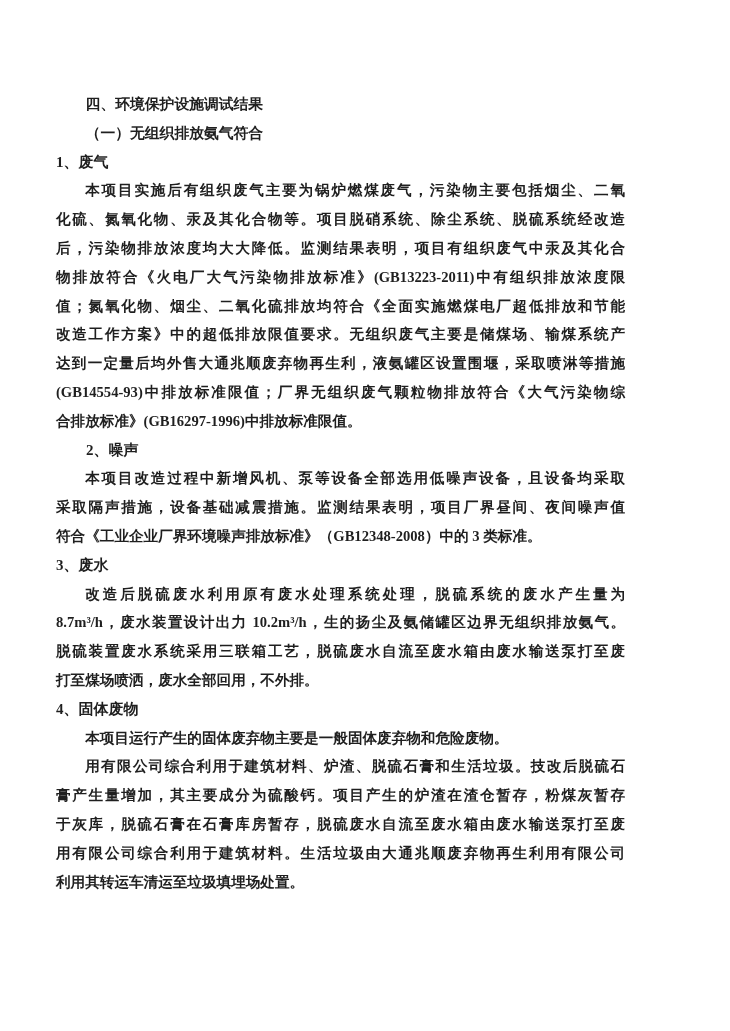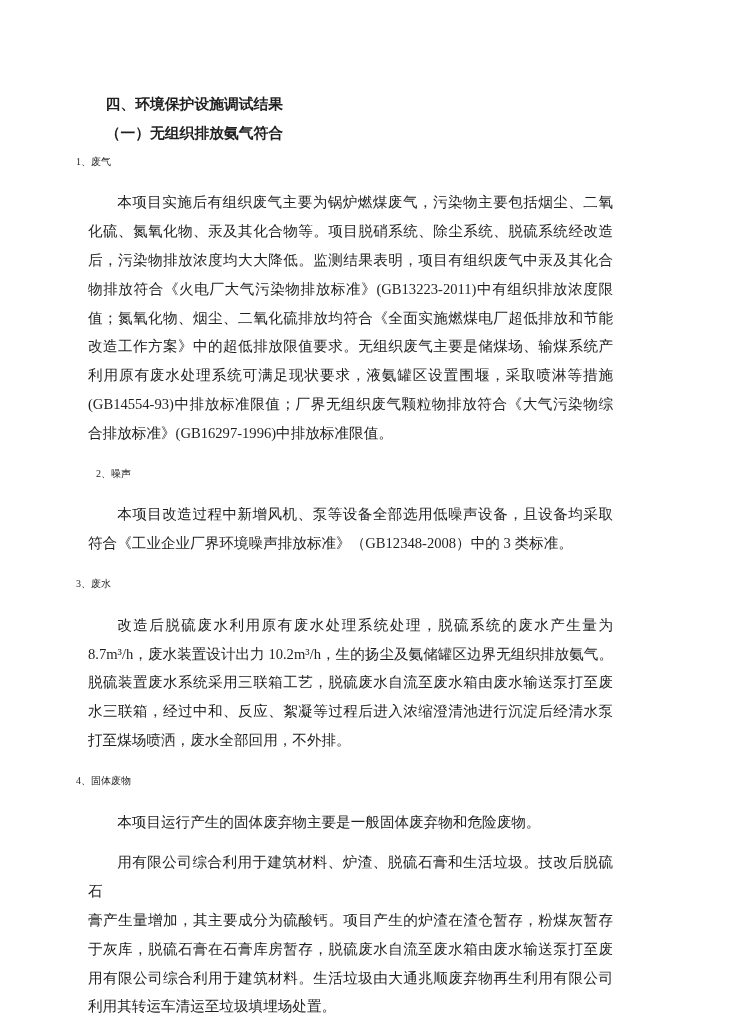--- a/index.html
+++ b/index.html
@@ -10,38 +10,38 @@
   body {
     width: 730px;
     height: 1031px;
     overflow: hidden;
     font-family: "Liberation Serif", "DejaVu Serif", serif;
     color: #1f1f1f;
   }
   .doc {
     box-sizing: border-box;
     width: 730px;
-    padding: 90px 105px 0 76px;
+    padding: 90px 105px 0 56px;
   }
   .block { margin: 0; }
   .heading {
     font-size: 14.8px;
     line-height: 28.8px;
     font-weight: bold;
     text-indent: 2em;
     white-space: nowrap;
   }
   .subheading {
-    font-size: 10px;
+    font-size: 15px;
     line-height: 28.8px;
-    font-weight: normal;
+    font-weight: bold;
     white-space: nowrap;
   }
   .subheading.indent { text-indent: 2em; }
-  .paragraph { margin: 12px; }
+  .paragraph { margin: 0; font-weight: bold; }
   .line {
     font-size: 14.6px;
     line-height: 28.8px;
     text-align: justify;
     text-align-last: justify;
   }
   .line.first { text-indent: 2em; }
   .line.last { text-align-last: left; }
 </style>
 </head>
@@ -52,35 +52,35 @@
       <div class="block heading">四、环境保护设施调试结果</div>
       <div class="block heading">（一）无组织排放氨气符合</div>
       <div class="block subheading">1、废气</div>
       <div class="block paragraph">
         <div class="line first">本项目实施后有组织废气主要为锅炉燃煤废气，污染物主要包括烟尘、二氧</div>
         <div class="line">化硫、氮氧化物、汞及其化合物等。项目脱硝系统、除尘系统、脱硫系统经改造</div>
         <div class="line">后，污染物排放浓度均大大降低。监测结果表明，项目有组织废气中汞及其化合</div>
         <div class="line">物排放符合《火电厂大气污染物排放标准》(GB13223-2011)中有组织排放浓度限</div>
         <div class="line">值；氮氧化物、烟尘、二氧化硫排放均符合《全面实施燃煤电厂超低排放和节能</div>
         <div class="line">改造工作方案》中的超低排放限值要求。无组织废气主要是储煤场、输煤系统产</div>
-        <div class="line">利用原有废水处理系统可满足现状要求，液氨罐区设置围堰，采取喷淋等措施</div>
+        <div class="line">达到一定量后均外售大通兆顺废弃物再生利，液氨罐区设置围堰，采取喷淋等措施</div>
         <div class="line">(GB14554-93)中排放标准限值；厂界无组织废气颗粒物排放符合《大气污染物综</div>
         <div class="line last">合排放标准》(GB16297-1996)中排放标准限值。</div>
       </div>
       <div class="block subheading indent">2、噪声</div>
       <div class="block paragraph">
         <div class="line first">本项目改造过程中新增风机、泵等设备全部选用低噪声设备，且设备均采取</div>
+        <div class="line">采取隔声措施，设备基础减震措施。监测结果表明，项目厂界昼间、夜间噪声值</div>
         <div class="line last">符合《工业企业厂界环境噪声排放标准》（GB12348-2008）中的 3 类标准。</div>
       </div>
       <div class="block subheading">3、废水</div>
       <div class="block paragraph">
         <div class="line first">改造后脱硫废水利用原有废水处理系统处理，脱硫系统的废水产生量为</div>
         <div class="line">8.7m³/h，废水装置设计出力 10.2m³/h，生的扬尘及氨储罐区边界无组织排放氨气。</div>
         <div class="line">脱硫装置废水系统采用三联箱工艺，脱硫废水自流至废水箱由废水输送泵打至废</div>
-        <div class="line">水三联箱，经过中和、反应、絮凝等过程后进入浓缩澄清池进行沉淀后经清水泵</div>
         <div class="line last">打至煤场喷洒，废水全部回用，不外排。</div>
       </div>
       <div class="block subheading">4、固体废物</div>
       <div class="block paragraph">
         <div class="line first last">本项目运行产生的固体废弃物主要是一般固体废弃物和危险废物。</div>
       </div>
       <div class="block paragraph">
         <div class="line first">用有限公司综合利用于建筑材料、炉渣、脱硫石膏和生活垃圾。技改后脱硫石</div>
         <div class="line">膏产生量增加，其主要成分为硫酸钙。项目产生的炉渣在渣仓暂存，粉煤灰暂存</div>
         <div class="line">于灰库，脱硫石膏在石膏库房暂存，脱硫废水自流至废水箱由废水输送泵打至废</div>

